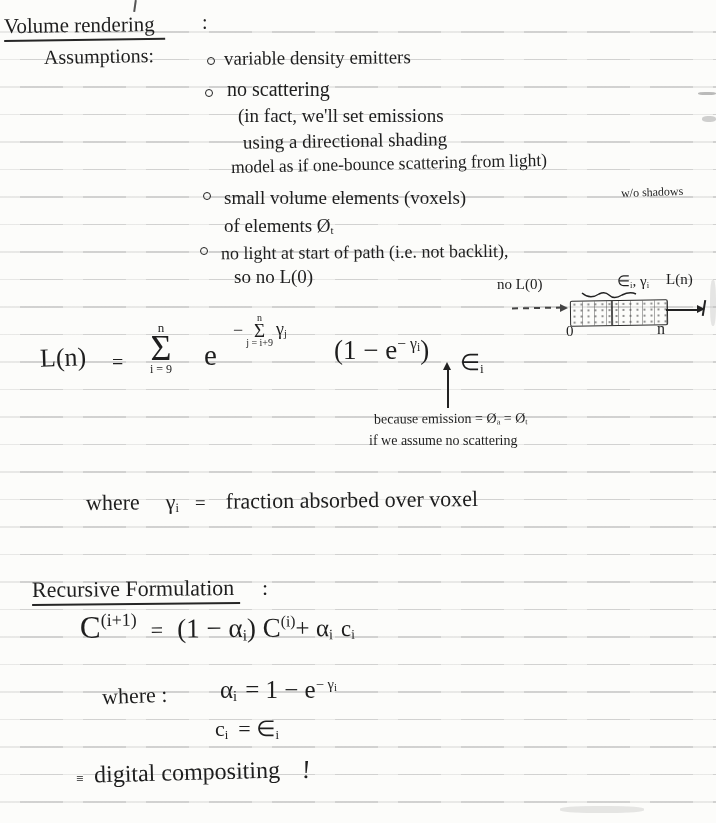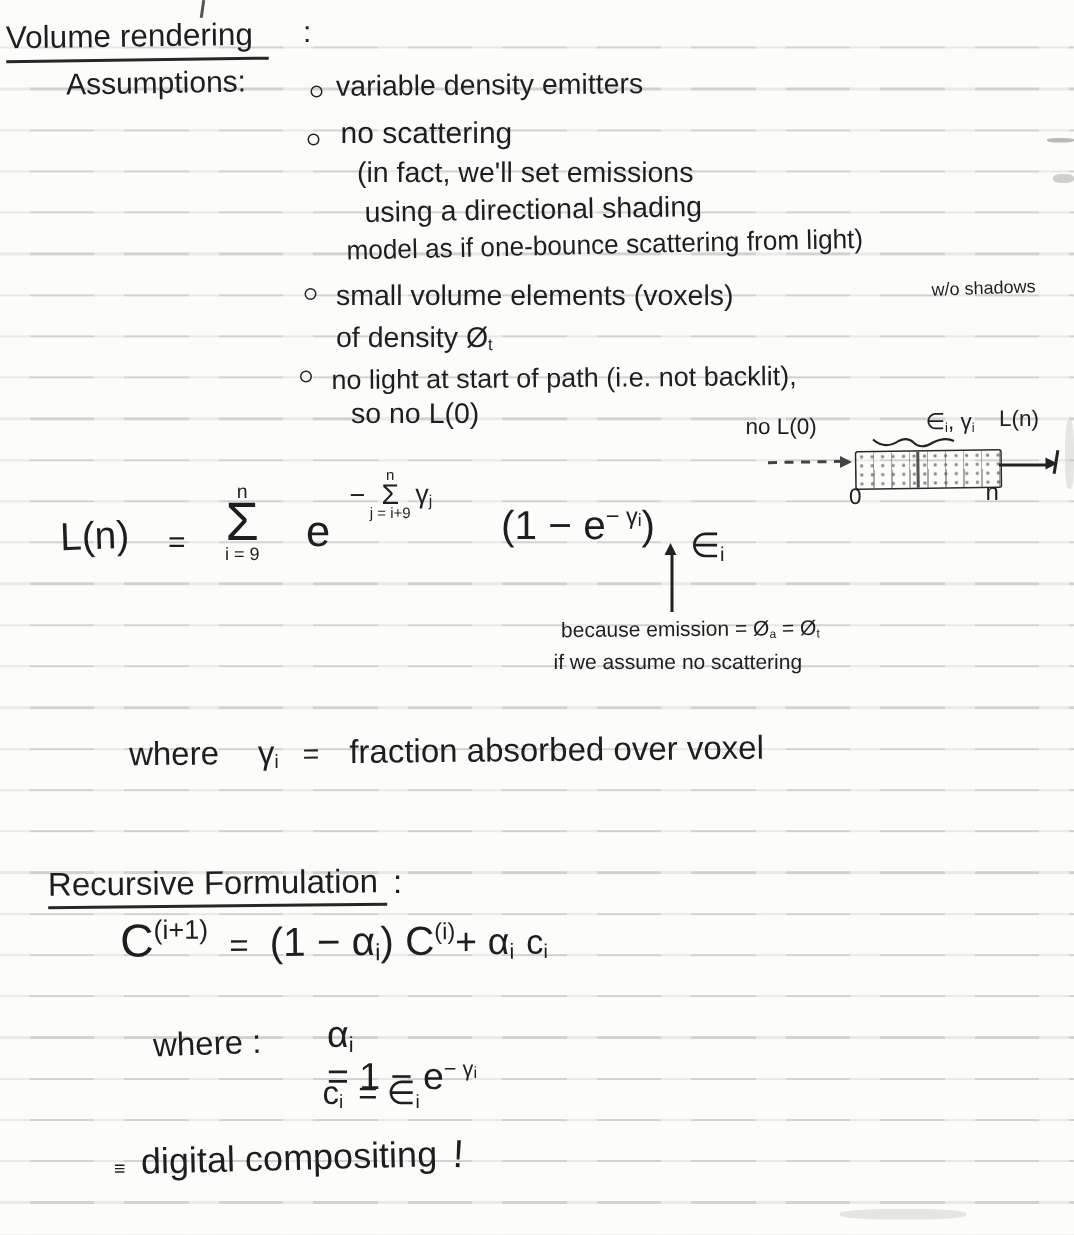--- a/index.html
+++ b/index.html
@@ -3,21 +3,21 @@
 <meta charset="utf-8">
 <style>
   html,body{margin:0;padding:0;background:#e9e9e6;}
   #paper{
     position:relative;width:716px;height:823px;overflow:hidden;
     background-color:#fcfcfa;
     background-image:
       repeating-linear-gradient(to right, rgba(252,252,250,0.55) 0 20px, rgba(252,252,250,0) 20px 63px),
       repeating-linear-gradient(to bottom, transparent 0 26px, rgba(128,128,128,0.34) 26px 27.5px);
     background-position: 0 0, 0 5px;
-    font-family:Liberation Sans, sans-serif;
+    font-family:Liberation Serif, serif;
     color:#1e1e1e;
   }
   .hw{position:absolute;white-space:pre;line-height:1.05;}
   .sb{font-size:0.58em;vertical-align:-0.22em;}
   .sp{font-size:0.58em;vertical-align:0.65em;text-align:center;}
   .sp .sb{font-size:0.75em;vertical-align:-0.15em;}
   .ul{border-bottom:2px solid #262626;padding-bottom:3px;}
   .dot{position:absolute;width:6px;height:6px;border:1.6px solid #222;border-radius:50%;}
   .sumstack{display:inline-flex;flex-direction:column;align-items:center;line-height:0.85;}
   .expgroup{display:flex;align-items:center;gap:3px;}
@@ -53,21 +53,21 @@
   <span class="dot" style="left:203px;top:192px;"></span>
   <span class="dot" style="left:200px;top:247px;"></span>
 
   <span class="hw" style="left:224px;top:48px;font-size:19px;transform:rotate(-0.5deg);">variable density emitters</span>
   <span class="hw" style="left:238px;top:106px;font-size:19px;">(in fact, we'll set emissions</span>
   <span class="hw" style="left:227px;top:79px;font-size:20px;">no scattering</span>
   <span class="hw" style="left:243px;top:131px;font-size:19px;transform:rotate(-1deg);">using a directional shading</span>
   <span class="hw" style="left:231px;top:158px;font-size:18px;transform:rotate(-1.3deg) scaleX(0.97);transform-origin:left;">model as if one-bounce scattering from light)</span>
   <span class="hw" style="left:224px;top:188px;font-size:19px;">small volume elements (voxels)</span>
   <span class="hw" style="left:621px;top:186px;font-size:12px;transform:rotate(-2deg);">w/o shadows</span>
-  <span class="hw" style="left:224px;top:216px;font-size:19px;"><span>of density Ø</span><span class="sb">t</span></span>
+  <span class="hw" style="left:224px;top:216px;font-size:19px;"><span>of elements Ø</span><span class="sb">t</span></span>
   <span class="hw" style="left:221px;top:243px;font-size:18px;transform:rotate(-0.5deg);">no light at start of path (i.e. not backlit),</span>
   <span class="hw" style="left:234px;top:267px;font-size:19px;">so no L(0)</span>
 
   <span class="hw" style="left:497px;top:277px;font-size:15px;">no L(0)</span>
   <span class="hw" style="left:617px;top:274px;font-size:15px;"><span>∈</span><span class="sb">i</span><span>, γ</span><span class="sb">i</span></span>
   <svg style="position:absolute;left:580px;top:291px;" width="58" height="9" viewBox="0 0 58 9">
     <path d="M2 2 Q 10 9 19 3 Q 25 0 29 4 Q 34 9 42 4 Q 50 0 56 3" fill="none" stroke="#222" stroke-width="1.4"></path>
   </svg>
   <span class="hw" style="left:666px;top:272px;font-size:15px;">L(n)</span>
 
@@ -129,21 +129,21 @@
   <span class="hw row" style="left:80px;top:610px;transform:rotate(-0.5deg);">
     <span style="font-size:31px;"><span>C</span><span class="sp">(i+1)</span></span>
     <span style="font-size:22px;margin:0 14px;">=</span>
     <span style="font-size:27px;"><span>(1 − α</span><span class="sb">i</span><span>) C</span><span class="sp">(i)</span></span>
     <span style="font-size:25px;"><span>+ α</span><span class="sb">i</span></span>
     <span style="font-size:23px;margin-left:8px;"><span>c</span><span class="sb">i</span></span>
   </span>
 
   <span class="hw" style="left:102px;top:684px;font-size:22px;transform:rotate(-2deg);">where :</span>
 
-  <span class="hw row" style="left:210px;top:677px;flex-direction:column;">
+  <span class="hw row" style="left:220px;top:677px;">
     <span style="font-size:25px;"><span>α</span><span class="sb">i</span></span>
     <span style="font-size:25px;margin-left:8px;"><span>= 1 − e</span><span class="sp"><span>− γ</span><span class="sb">i</span></span></span>
   </span>
 
   <span class="hw row" style="left:215px;top:717px;">
     <span style="font-size:22px;"><span>c</span><span class="sb">i</span></span>
     <span style="font-size:22px;margin-left:10px;"><span>= ∈</span><span class="sb">i</span></span>
   </span>
 
   <span class="hw" style="left:76px;top:772px;font-size:13px;">≡</span>

